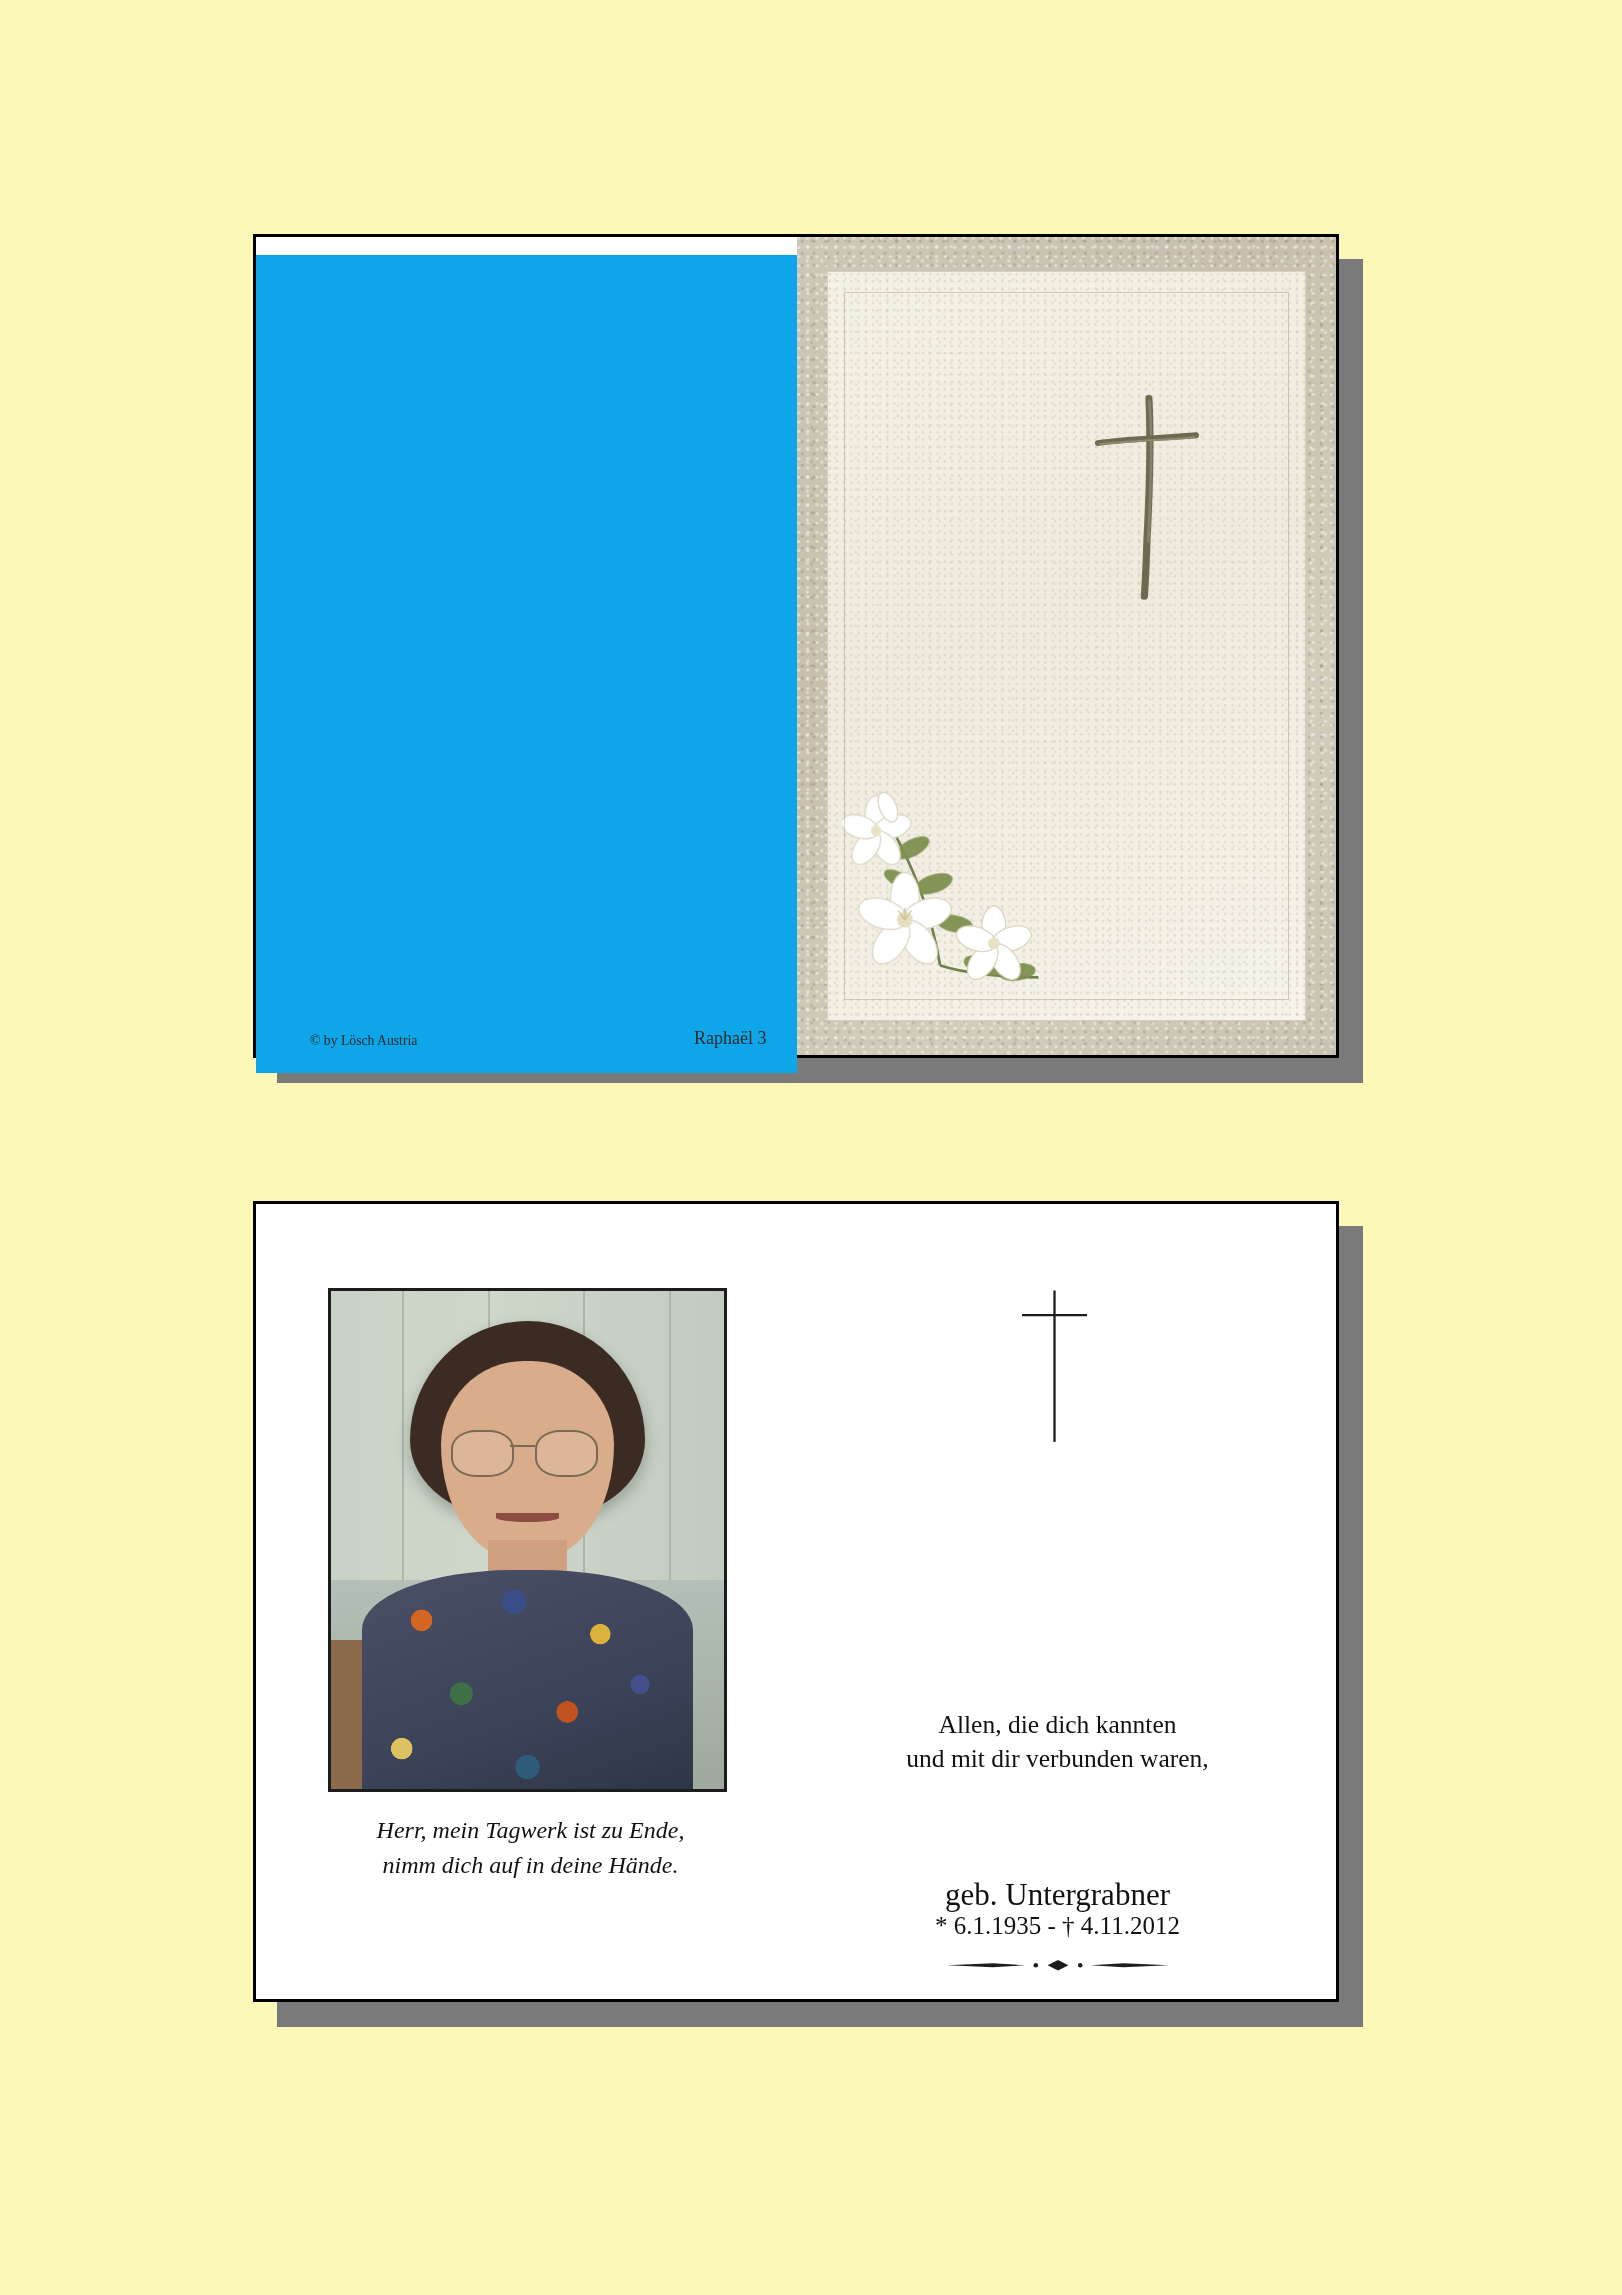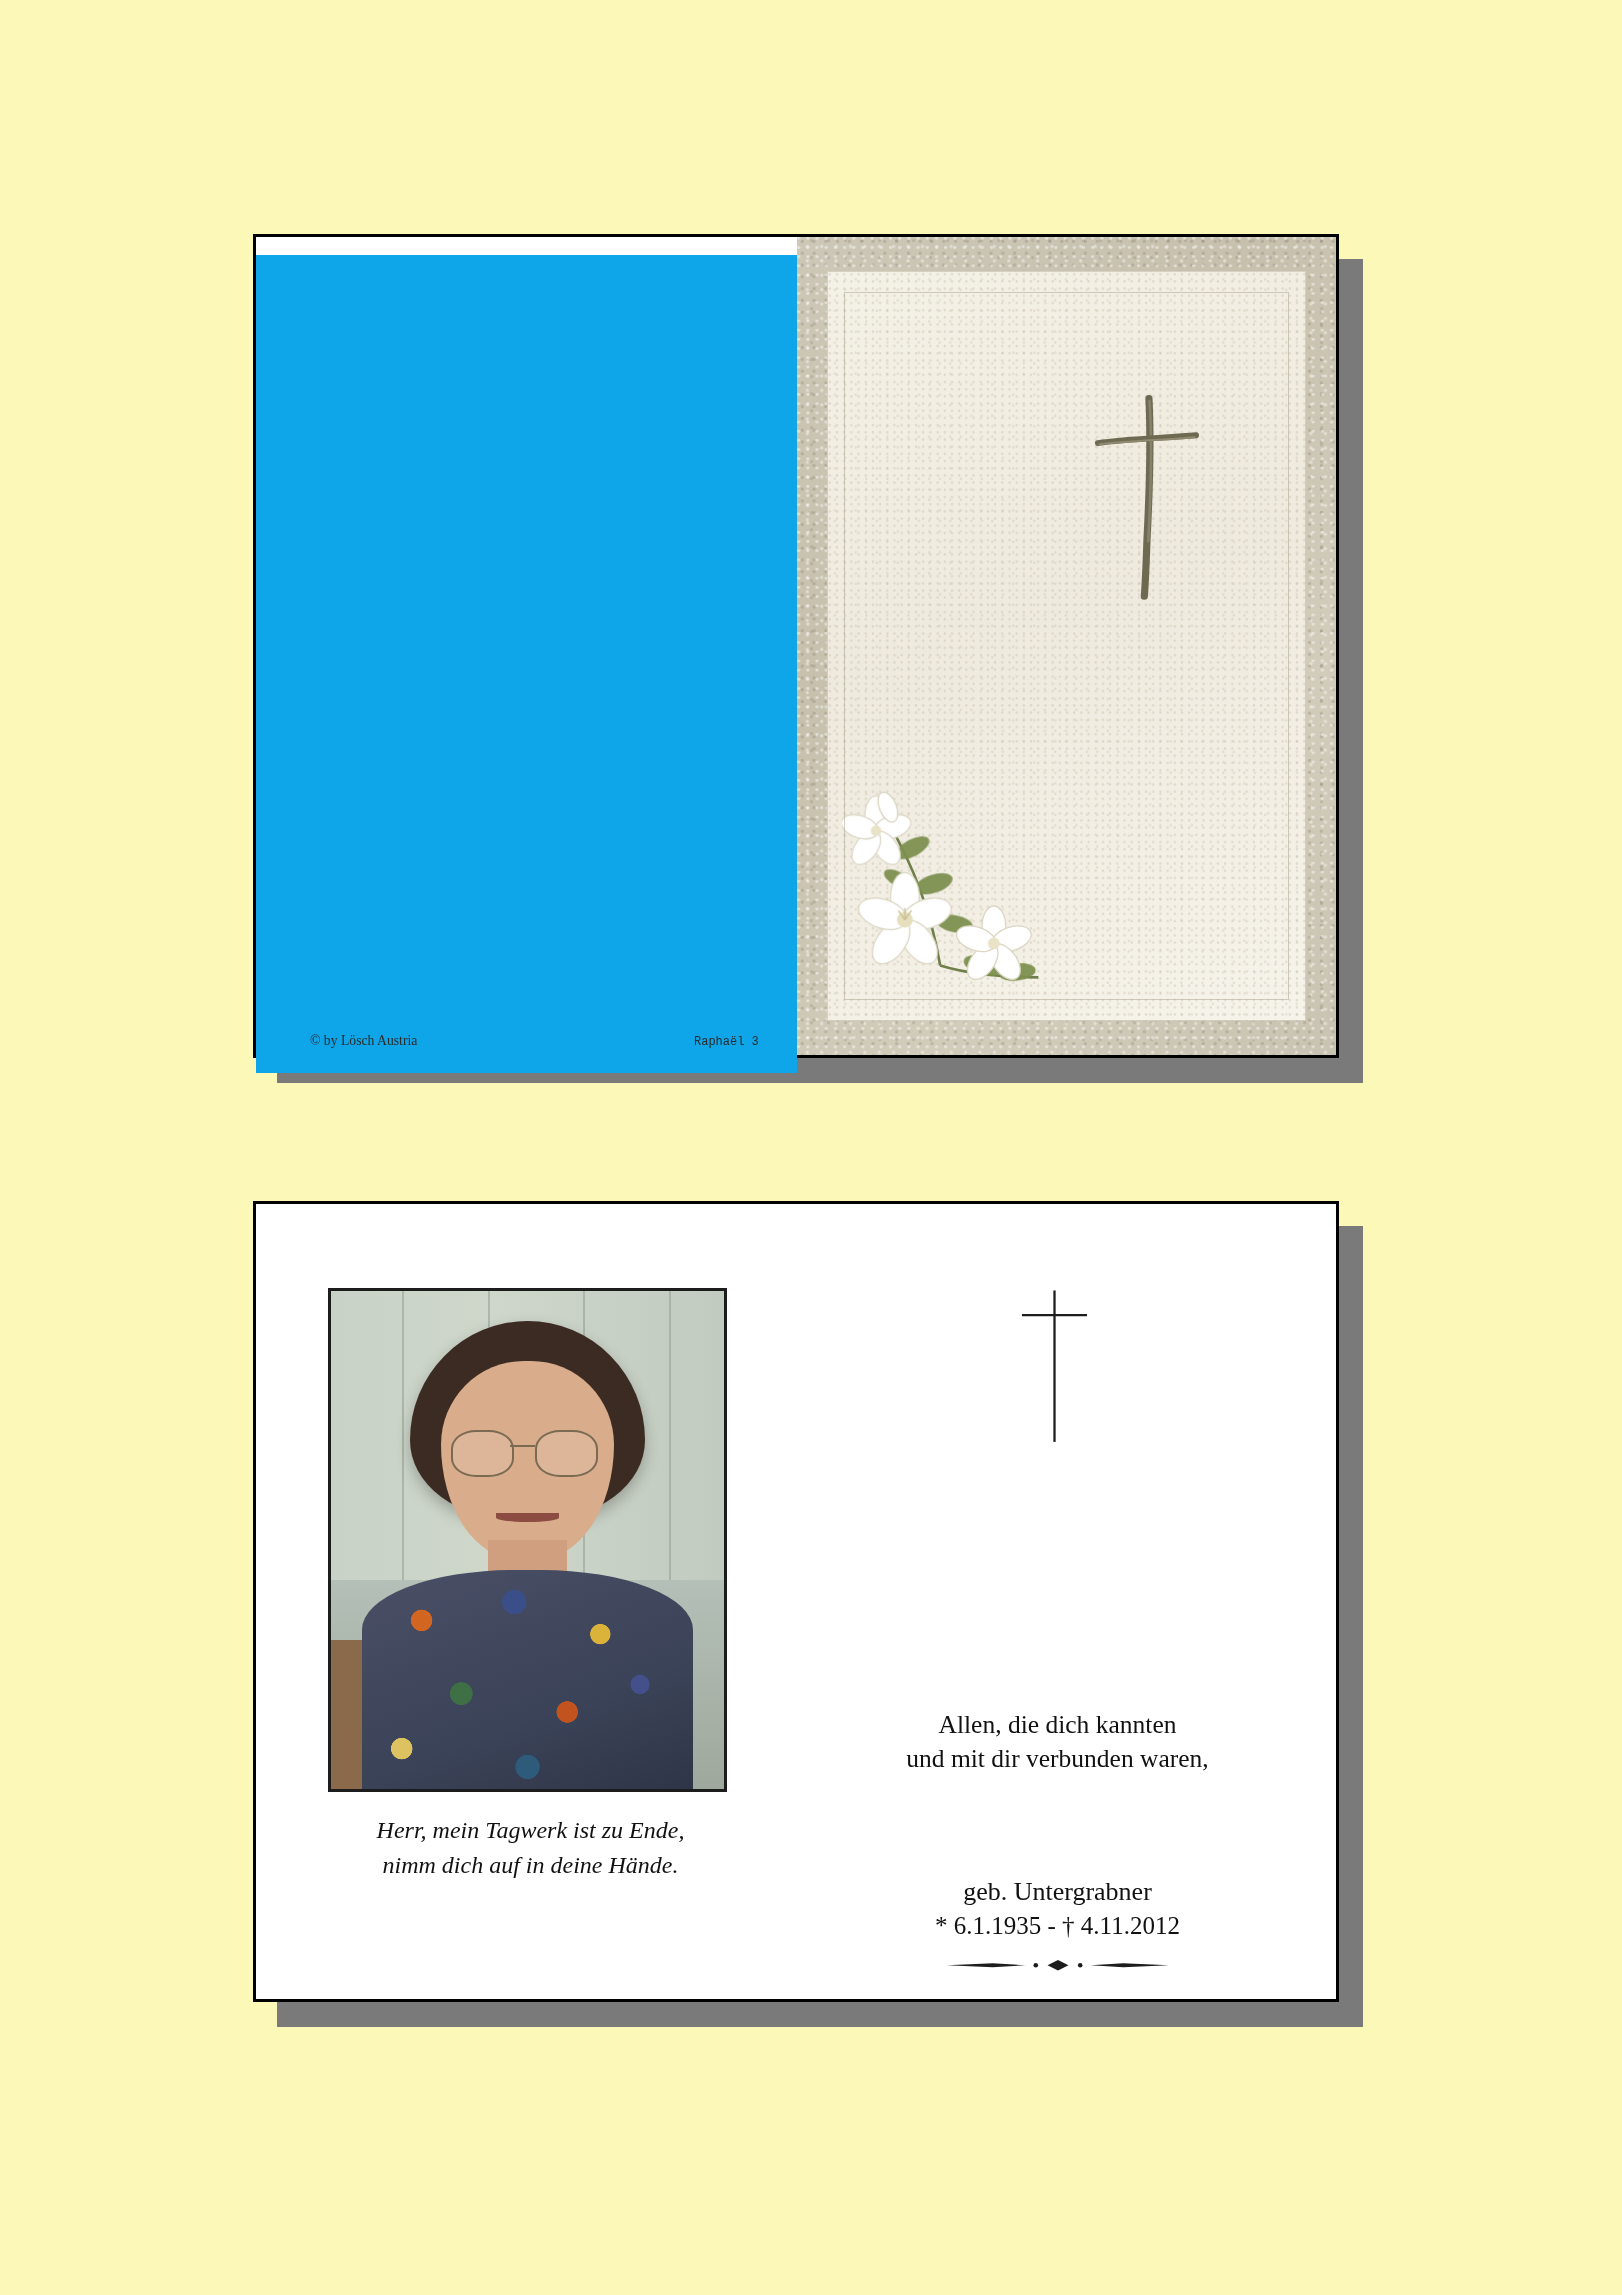--- a/index.html
+++ b/index.html
@@ -55,23 +55,23 @@
     bottom: 23.6px;
     font-size: 13.7px;
     color: #2b2b2b;
     font-family: "Liberation Serif", serif;
     white-space: nowrap;
   }
   .credit-right {
     position: absolute;
     left: 438px;
     bottom: 23.6px;
-    font-size: 12px;
+    font-size: 18px;
     color: #2b2b2b;
-    font-family: Liberation Mono, monospace;
+    font-family: Liberation Serif, serif;
     white-space: nowrap;
   }
 
   
   .top-right-panel {
     position: absolute;
     right: 0;
     top: 0;
     width: 49.9%;
     height: 100%;
@@ -300,21 +300,21 @@
     font-size: 41px;
     letter-spacing: 0.3px;
     color: #111;
   }
   .maiden-name {
     position: absolute;
     left: 0;
     top: 673px;
     width: 100%;
     text-align: center;
-    font-size: 26px;
+    font-size: 31px;
     color: #111;
   }
   .dates {
     position: absolute;
     left: 0;
     top: 708px;
     width: 100%;
     text-align: center;
     font-size: 25px;
     color: #111;

